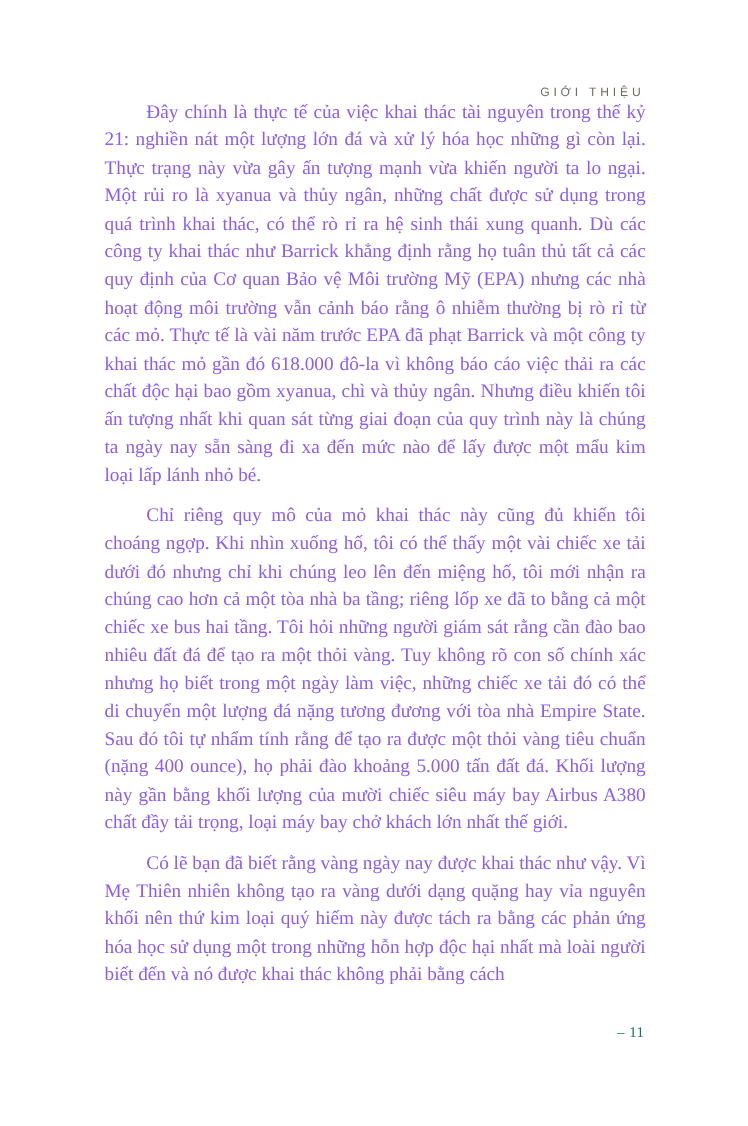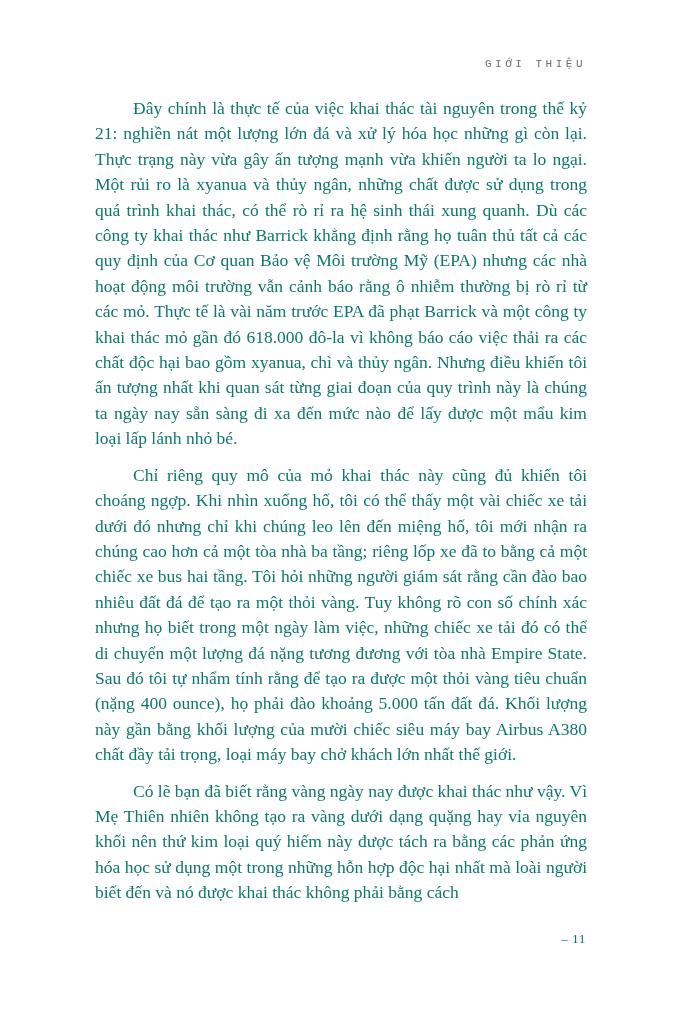--- a/index.html
+++ b/index.html
@@ -12,37 +12,37 @@
     width: 680px;
     height: 1024px;
     background: #ffffff;
     font-family: "Liberation Serif", "DejaVu Serif", serif;
     color: #2e2c2a;
     overflow: hidden;
     box-sizing: border-box;
   }
   .running-head {
     position: absolute;
-    top: 58px;
+    top: 78px;
     right: 94px;
     font-size: 11px;
     letter-spacing: 3.5px;
     color: #6f6b66;
-    font-family: Liberation Mono, monospace;
+    font-family: Liberation Sans, sans-serif;
   }
   .body-text {
     position: absolute;
-    top: 96px;
+    top: 89px;
     left: 95px;
     width: 492px;
     font-size: 17.5px;
     line-height: 25.4px;
     text-align: justify;
     text-justify: inter-word;
-    color: #0f766e;
+    color: #8b5cf6;
   }
   .body-text p {
     margin: 0 0 11px 0;
     text-indent: 38px;
   }
   .folio {
     position: absolute;
     top: 931px;
     right: 94px;
     font-size: 13.5px;

